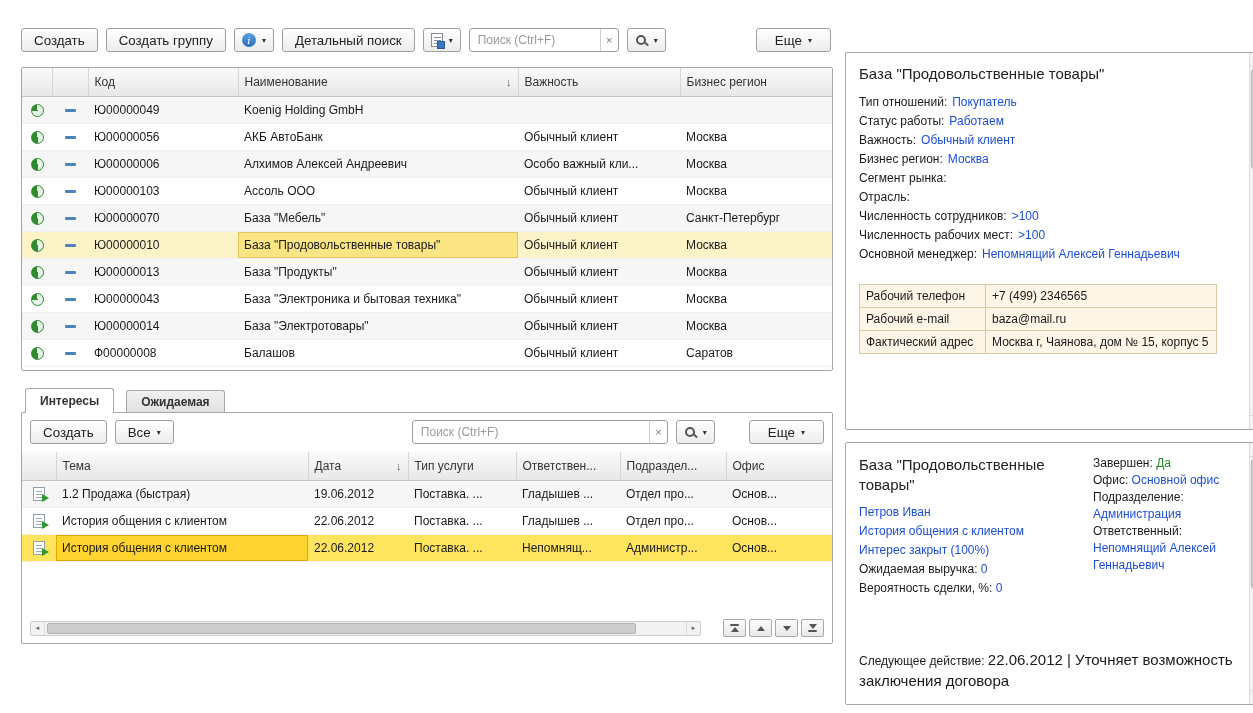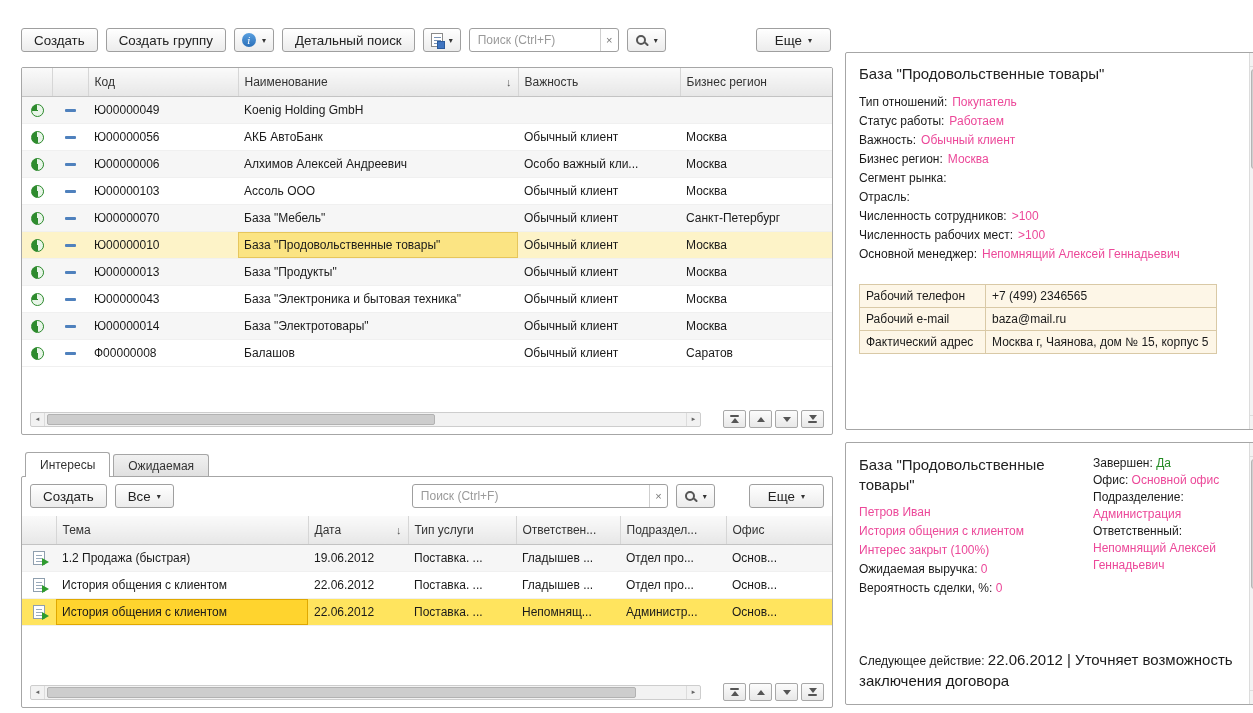--- a/index.html
+++ b/index.html
@@ -44,21 +44,21 @@
   }
   .mag { position:relative; width:13px; height:13px; display:inline-block; }
   .mag::before { content:""; position:absolute; left:1px; top:1px; width:6px; height:6px; border:2px solid #555; border-radius:50%; }
   .mag::after { content:""; position:absolute; left:9px; top:9px; width:5px; height:2px; background:#555; transform:rotate(45deg); border-radius:1px; }
   .listicon { position:relative; width:12px; height:14px; background:#fff; border:1px solid #8a8a8a; display:inline-block; }
   .listicon::before { content:""; position:absolute; left:2px; top:3px; width:7px; height:1px; background:#7a93b5; box-shadow:0 3px 0 #7a93b5, 0 6px 0 #7a93b5; }
   .listicon::after { content:""; position:absolute; right:-3px; bottom:-3px; width:6px; height:6px; background:#3f74c0; border:1px solid #2a5a9c; }
 
   
   .panel { border:1px solid #a6a6a6; background:#fff; border-radius:2px; }
-  .table-panel { height:368px; display:flex; flex-direction:column; overflow:hidden;gap:32px; }
+  .table-panel { height:304px; display:flex; flex-direction:column; overflow:hidden;gap:32px; }
   table { width:100%; border-collapse:collapse; table-layout:fixed; }
   thead th {
     height:28px; background:linear-gradient(#fafafa,#e7e7e7);
     border-bottom:1px solid #c3c3c3; border-right:1px solid #d6d6d6;
     font-weight:normal; text-align:left; padding:0 6px; color:#333;
     overflow:hidden; white-space:nowrap;
   }
   thead th:last-child { border-right:none; }
   .th-in { display:flex; align-items:center; justify-content:space-between; }
   .sort { color:#555; font-size:11px; margin-left:4px; }
@@ -93,37 +93,37 @@
   .navbtn {
     width:23px; height:18px; border:1px solid #a8a8a8; border-radius:2px;
     background:linear-gradient(#fcfcfc,#e8e8e8);
     display:flex; flex-direction:column; align-items:center; justify-content:center; gap:1px;
   }
   .tri-up { width:0; height:0; border-left:4px solid transparent; border-right:4px solid transparent; border-bottom:5px solid #555; }
   .tri-down { width:0; height:0; border-left:4px solid transparent; border-right:4px solid transparent; border-top:5px solid #555; }
   .nbar { width:9px; height:2px; background:#555; border-radius:1px; }
 
   
-  .tabs { display:flex; gap:3px; align-items:flex-end; height:25px; margin-top:16px; padding-left:4px; position:relative; z-index:3; }
+  .tabs { display:flex; gap:12px; align-items:flex-end; height:25px; margin-top:16px; padding-left:4px; position:relative; z-index:3;font-weight:bold; }
   .tab {
     height:22px; padding:0 14px; display:flex; align-items:center;
     border:1px solid #a6a6a6; border-bottom:none; border-radius:3px 3px 0 0;
     background:linear-gradient(#f1f1f1,#e0e0e0); color:#333;
   }
   .tab.selected { height:25px; background:#fff; margin-bottom:-1px; position:relative; }
 
   .interests-panel { height:232px; display:flex; flex-direction:column; overflow:hidden; }
   .toolbar2 { display:flex; align-items:center; gap:8px; padding:7px 8px 8px; }
 
   
   .details-panel { height:378px; position:relative; padding:11px 28px 10px 13px; overflow:hidden; }
   .details-title { font-size:15px; color:#222; margin:1px 0 11px; }
   .field-row { line-height:19px; white-space:nowrap; overflow:hidden; }
   .flabel { margin-right:5px; }
-  .link { color:#ec4899; }
+  .link { color:#1d4ed8; }
   .comment-label { margin-top:16px; line-height:19px; }
   .contacts { margin-top:20px; border:1px solid #d9c9a6; width:358px; }
   .contact-row { display:grid; grid-template-columns:126px 1fr; border-bottom:1px solid #d9c9a6; }
   .contact-row:last-child { border-bottom:none; }
   .contact-label, .contact-value { padding:4px 6px; background:#fdf6e7; overflow:hidden; white-space:nowrap; }
   .contact-label { border-right:1px solid #d9c9a6; }
 
   .vscroll { position:absolute; right:0; top:0; bottom:0; width:16px; background:#f3f3f3; border-left:1px solid #dcdcdc; }
   .vsarrow { position:absolute; left:0; right:0; height:14px; display:flex; align-items:center; justify-content:center; font-size:6px; color:#666; }
   .vsarrow.up { top:0; border-bottom:1px solid #dcdcdc; }

